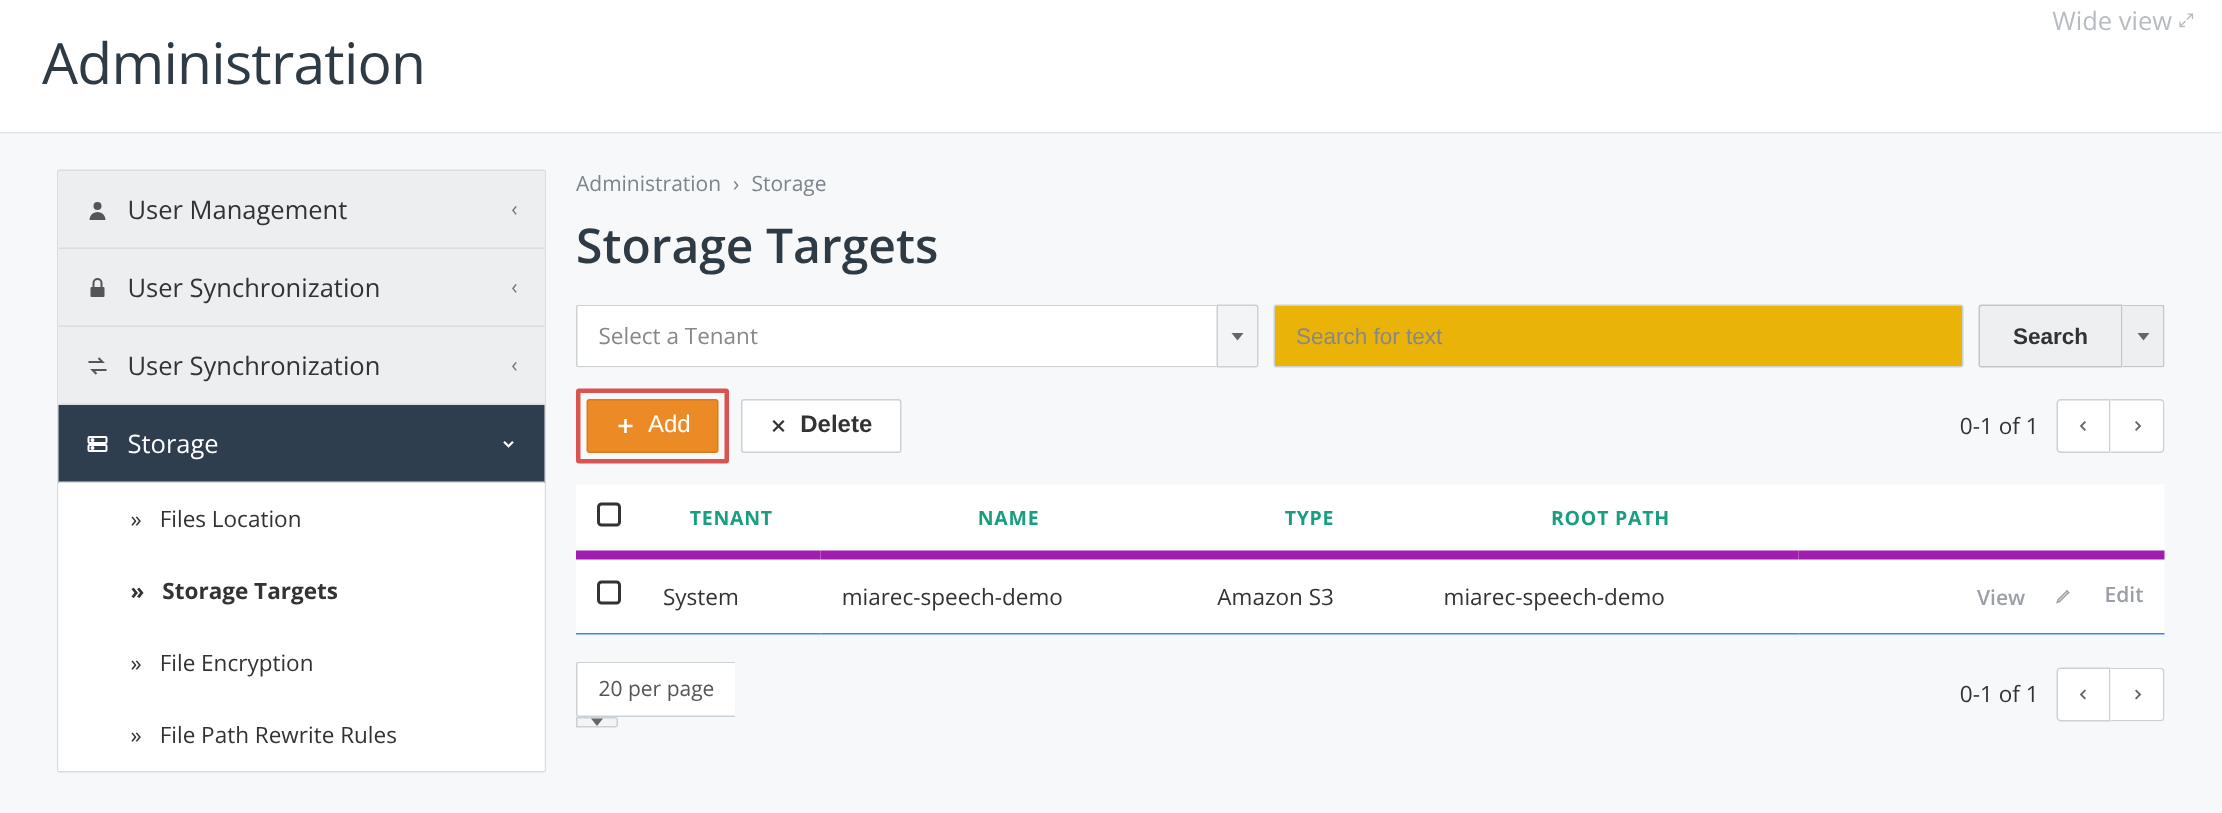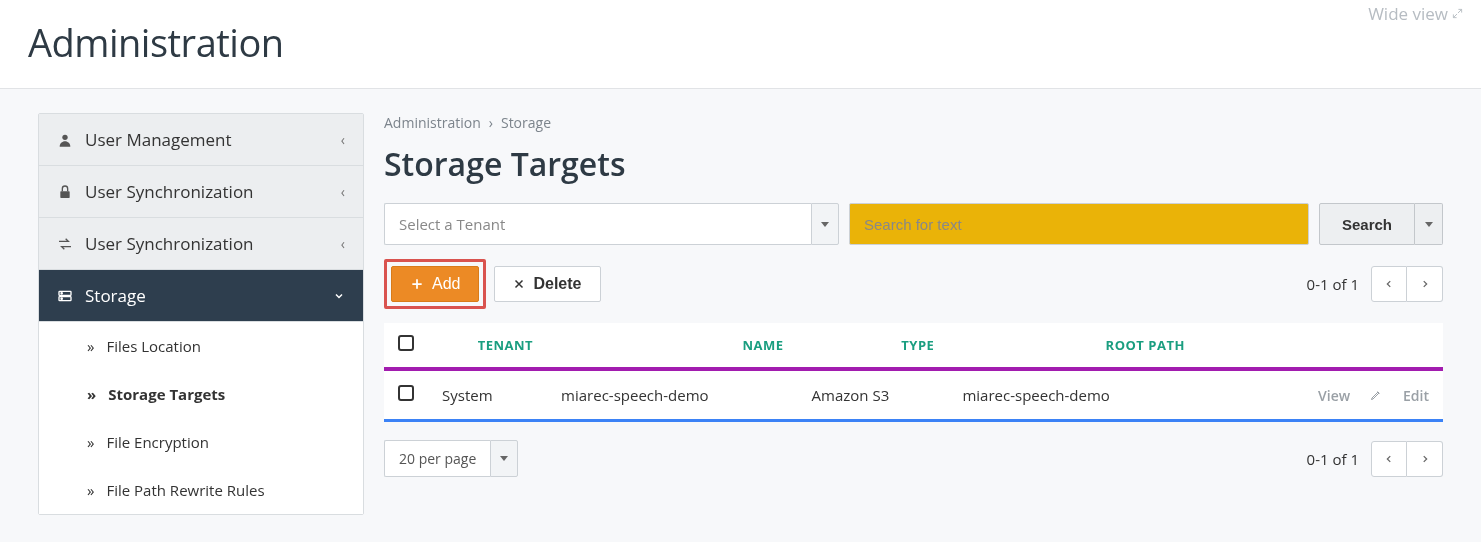--- a/index.html
+++ b/index.html
@@ -36,28 +36,28 @@
   .add-highlight { border: 3px solid #d9534f; padding: 4px; border-radius: 2px; display: inline-block; margin-right: 8px; }
   .btn-add { background: #ec8a25; border: 1px solid #d97b19; color: #fff; padding: 8px 18px; font-size: 16px; font-weight: 400; border-radius: 2px; display: inline-flex; align-items: center; gap: 8px; cursor: pointer; }
   .btn-delete { background: #fff; border: 1px solid #ccd1d6; color: #333; padding: 8px 18px; font-size: 16px; font-weight: 600; border-radius: 2px; display: inline-flex; align-items: center; gap: 8px; cursor: pointer; }
   .spacer { flex: 1; }
   .paging { display: flex; align-items: center; gap: 12px; font-size: 15px; color: #333; }
   .pager-btns { display: flex; }
   .pager-btn { width: 36px; height: 36px; border: 1px solid #ccd1d6; background: #fff; display: flex; align-items: center; justify-content: center; color: #666; cursor: pointer; }
   .pager-btn:first-child { border-radius: 3px 0 0 3px; }
   .pager-btn:last-child { border-left: none; border-radius: 0 3px 3px 0; }
   .data-table { width: 100%; border-collapse: collapse; background: #fff; }
-  .data-table thead th { text-align: right; padding: 12px 14px; font-size: 13px; font-weight: 700; color: #1a9e80; border-bottom: 4px solid #a21caf; letter-spacing: 0.5px; }
+  .data-table thead th { text-align: center; padding: 12px 14px; font-size: 13px; font-weight: 700; color: #1a9e80; border-bottom: 6px solid #a21caf; letter-spacing: 0.5px; }
   .data-table thead th:first-child { width: 40px; }
-  .data-table tbody td { padding: 14px; font-size: 15px; color: #333; border-bottom: 3px solid #3b82f6; }
+  .data-table tbody td { padding: 14px; font-size: 15px; color: #333; border-bottom: 1px solid #3b82f6; }
   .chk { width: 16px; height: 16px; border: 2px solid #333; border-radius: 3px; display: inline-block; cursor: pointer; }
   .row-actions { text-align: right; white-space: nowrap; }
   .row-actions span { color: #9aa0a6; font-size: 14px; font-weight: 600; margin-left: 16px; cursor: pointer; display: inline-flex; align-items: center; gap: 5px; }
   .bottom-row { display: flex; align-items: center; margin-top: 18px; }
-  .perpage { display: flex; }
+  .perpage { display: flex; flex-direction: column; }
   .perpage .pp-input { border: 1px solid #ccd1d6; border-right: none; padding: 8px 14px; font-size: 14px; color: #555; background: #fff; border-radius: 2px 0 0 2px; }
   .perpage .pp-btn { width: 28px; border: 1px solid #ccd1d6; background: #f2f4f6; display: flex; align-items: center; justify-content: center; border-radius: 0 2px 2px 0; cursor: pointer; }
   .caret-down { width: 0; height: 0; border-left: 4px solid transparent; border-right: 4px solid transparent; border-top: 5px solid #666; }
   svg { display: block; }
 </style>
 </head>
 <body>
 
 <div class="top-bar">
   <div class="wide-view">

